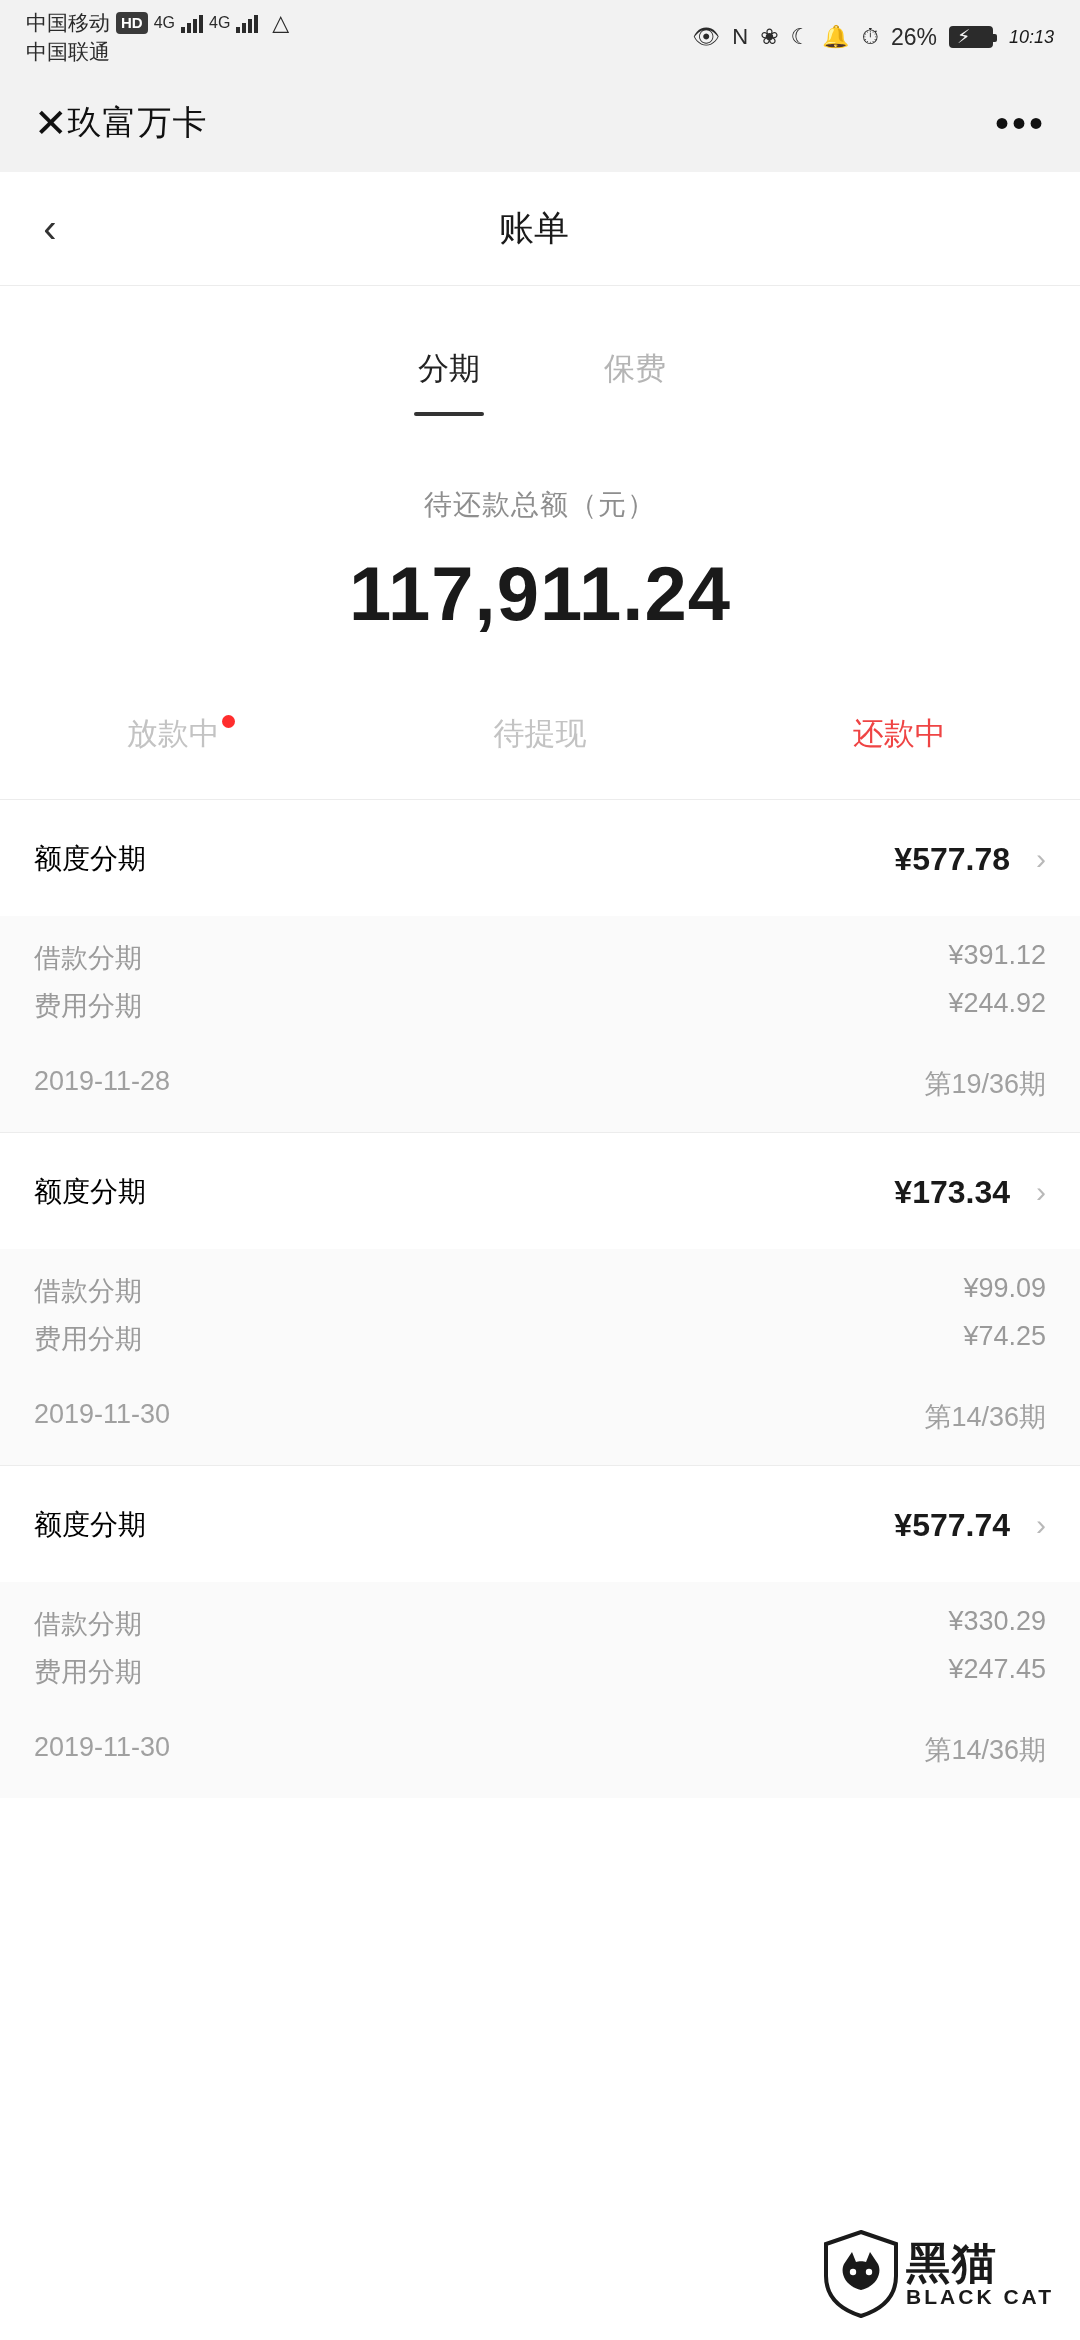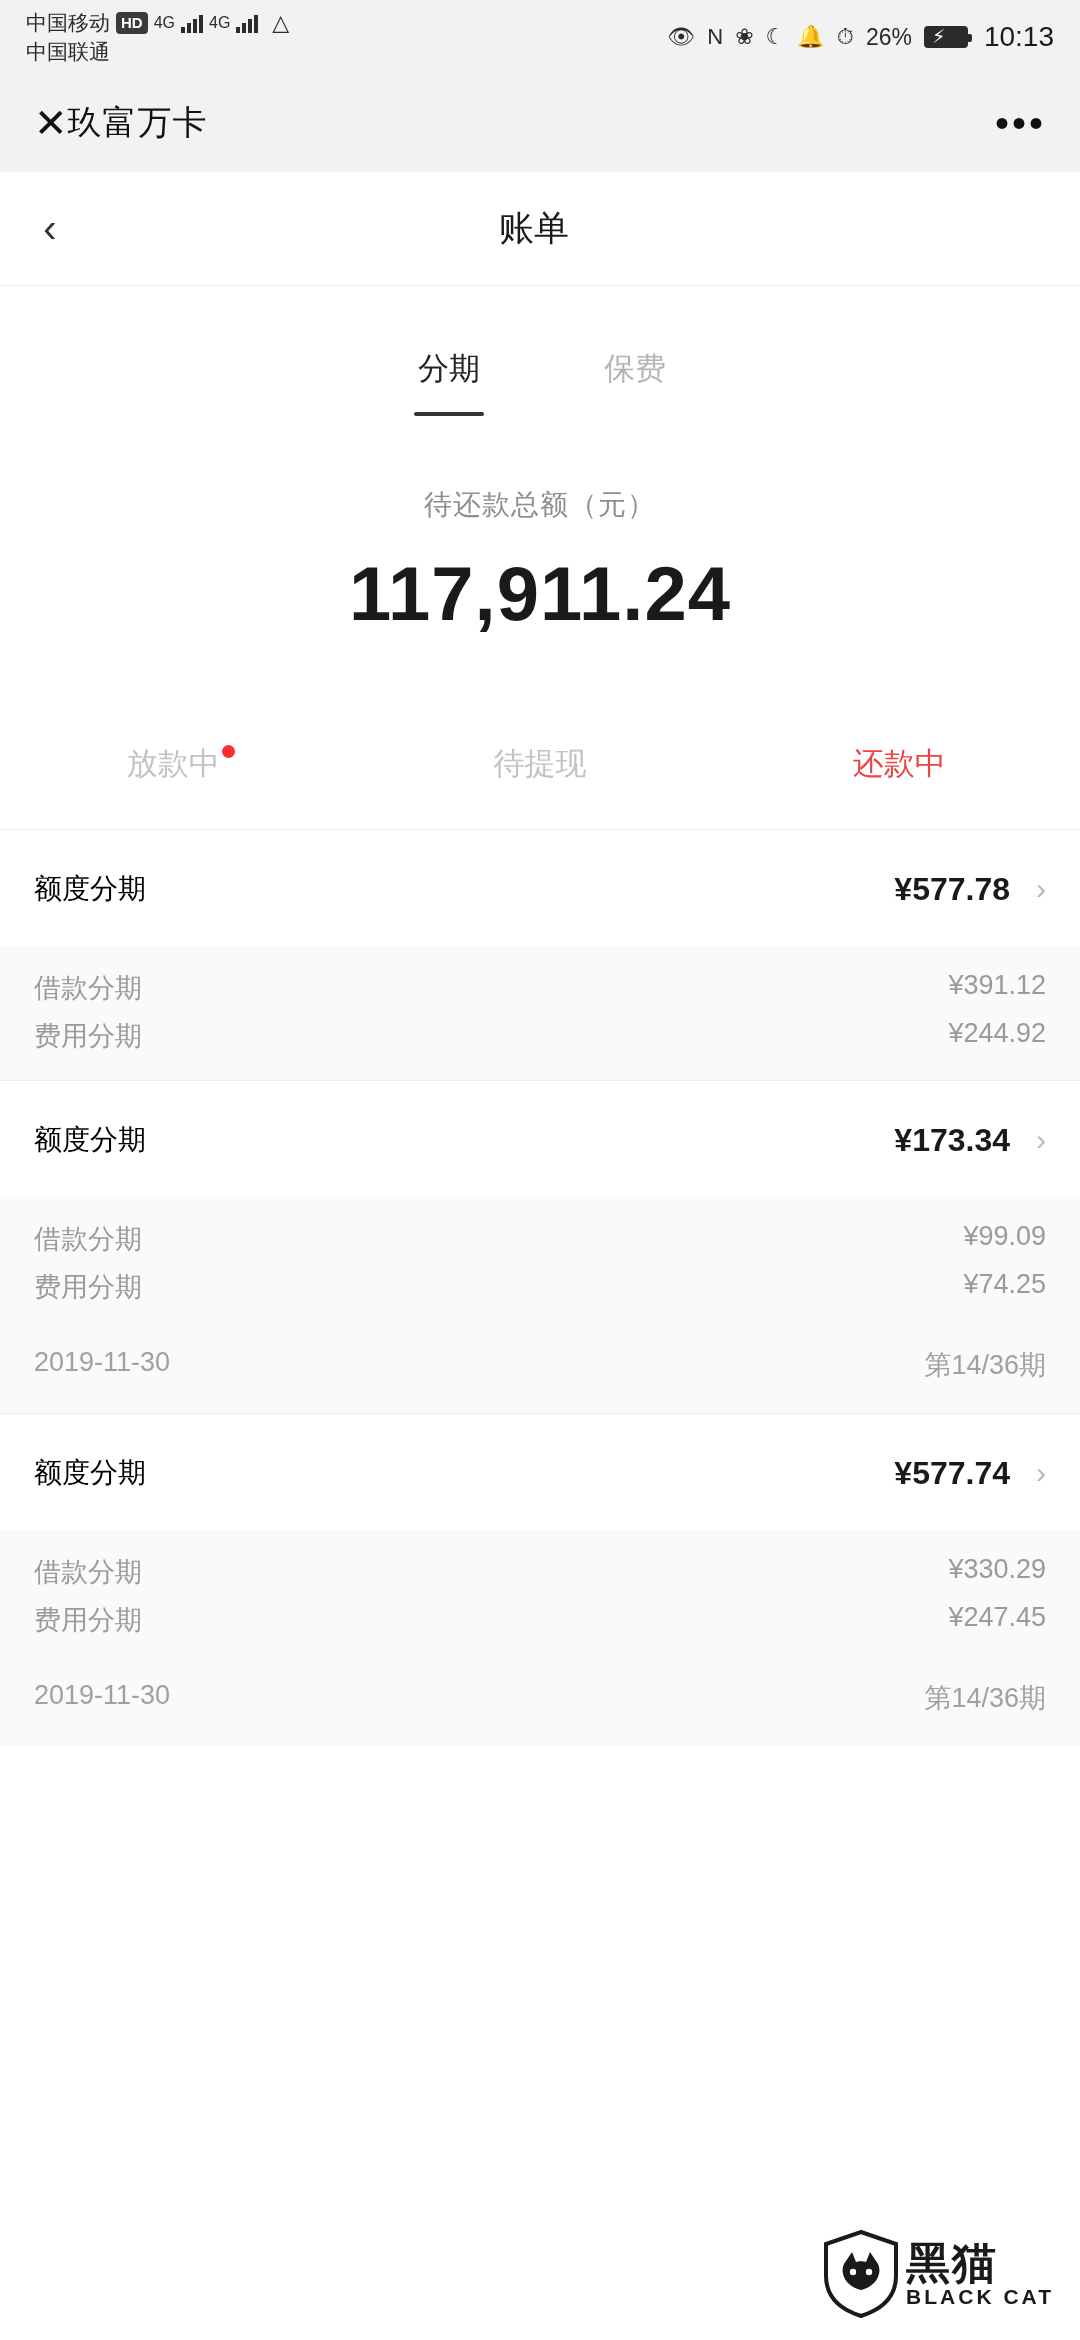--- a/index.html
+++ b/index.html
@@ -54,21 +54,21 @@
     position: relative; display: inline-block;
     background: #2b2b2b;
   }
   .battery:after {
     content: ""; position: absolute; right: -6px; top: 6px;
     width: 4px; height: 8px; background: #2b2b2b; border-radius: 0 2px 2px 0;
   }
   .battery .bolt {
     position: absolute; left: 6px; top: -3px; color: #f2f2f2; font-size: 19px;
   }
-  .clock { font-size: 28px; color: #1a1a1a; margin-left: 4px; }
+  .clock { font-size: 18px; color: #1a1a1a; margin-left: 4px; font-style: italic; }
 
   
   .miniapp {
     height: 98px;
     background: #f2f2f2;
     display: flex;
     align-items: center;
     padding: 0 34px;
   }
   .close-x { font-size: 40px; color: #111; line-height: 1; font-weight: 300; }
@@ -110,21 +110,21 @@
   
   .amount-block { text-align: center; margin-top: 70px; }
   .amount-label { font-size: 28px; color: #8e8e8e; letter-spacing: 1px; }
   .amount-value {
     font-size: 76px; font-weight: bold; color: #1a1a1a; margin-top: 26px;
     letter-spacing: 1px;
   }
 
   
   .statuses {
-    display: flex; margin-top: 106px; padding: 0 1px;
+    display: flex; margin-top: 76px; padding: 0 1px;
     border-bottom: 1px solid #ececec; padding-bottom: 44px;
   }
   .status-item {
     flex: 1; text-align: center; font-size: 31px; color: #c3c3c3;
     position: relative;
   }
   .status-item.red { color: #ef4444; }
   .status-dot {
     display: inline-block; width: 13px; height: 13px; background: #ff2d2d;
     border-radius: 50%; vertical-align: top; margin-left: 2px; margin-top: 2px;
@@ -248,20 +248,24 @@
   <div class="card-body">
     <div class="kv">
       <span class="k">借款分期</span>
       <span class="v">¥391.12</span>
     </div>
     <div class="kv">
       <span class="k">费用分期</span>
       <span class="v">¥244.92</span>
     </div>
   </div>
+  <div class="card-foot">
+    <span class="date">2019-11-28</span>
+    <span class="term">第19/36期</span>
+  </div>
 </div>
 <div class="divider"></div>
 
 <div class="card">
   <div class="card-head">
     <span class="card-title">额度分期</span>
     <span class="card-amount">¥173.34</span>
     <span class="chev">›</span>
   </div>
   <div class="card-body">

